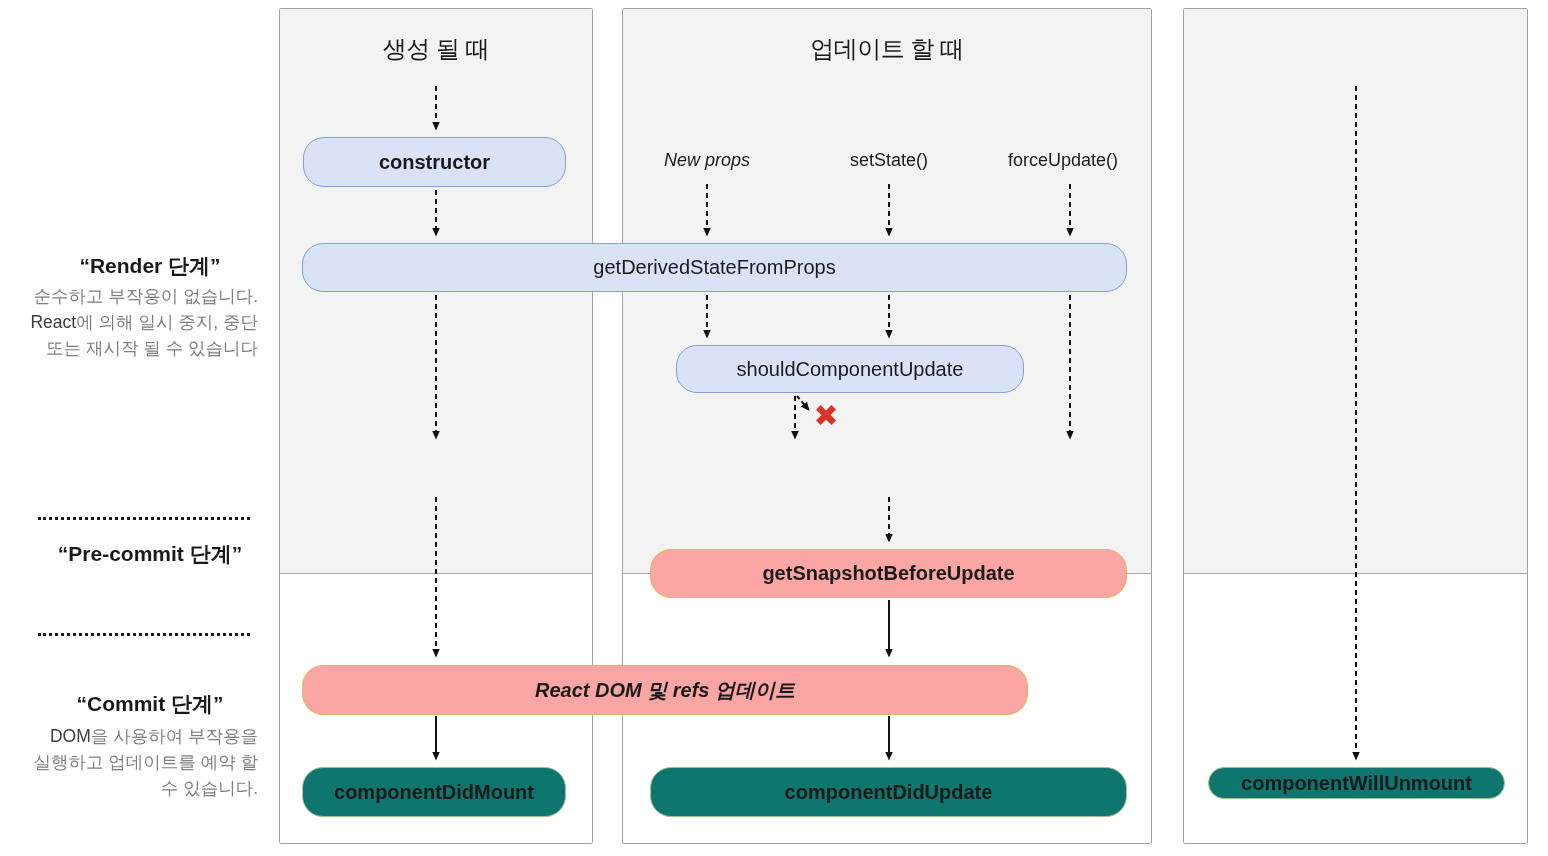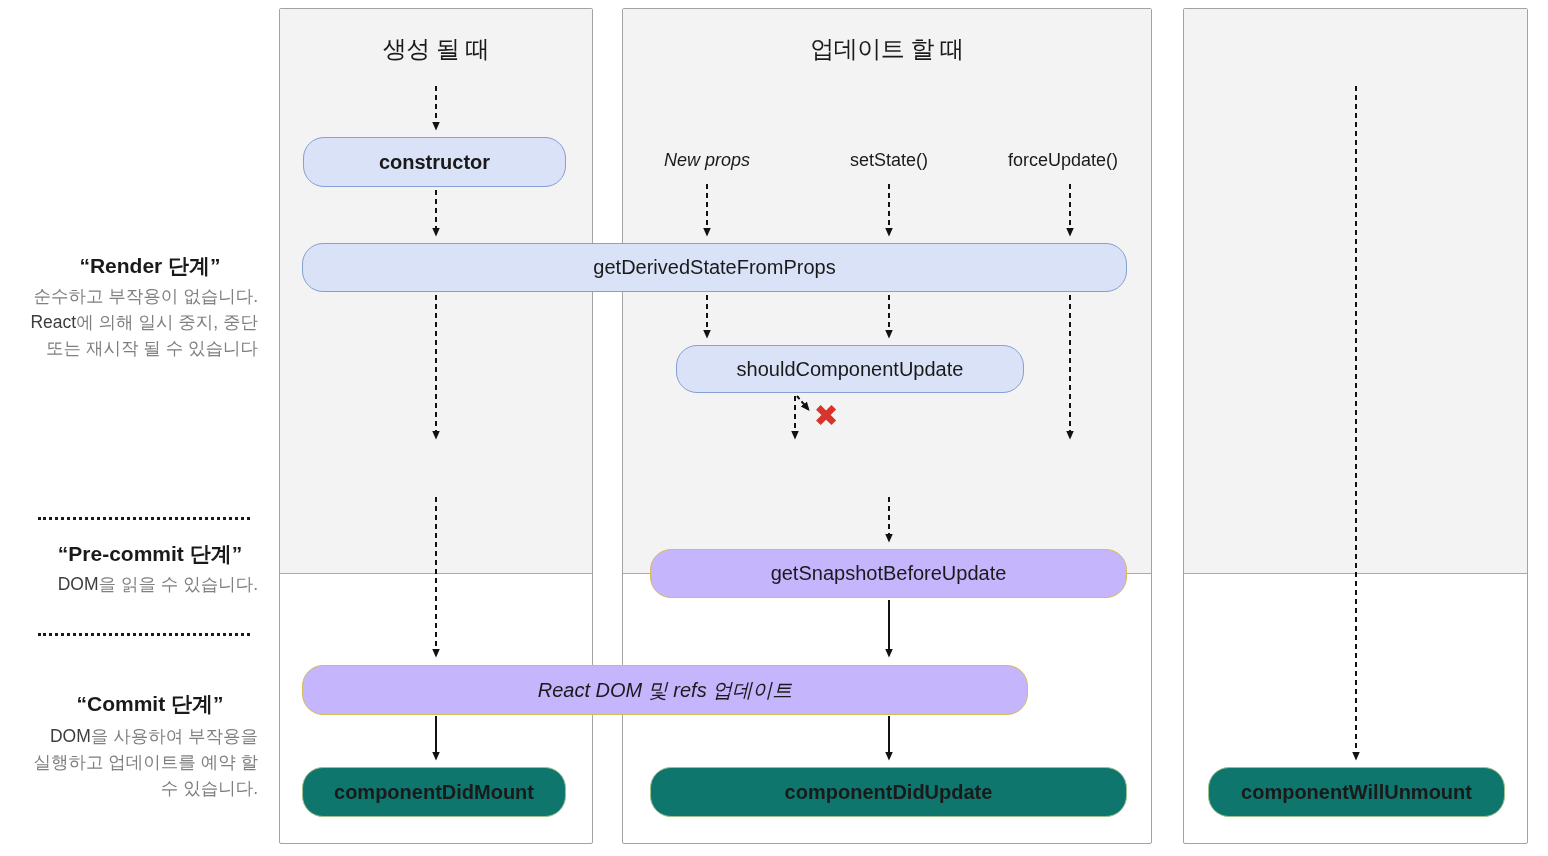--- a/index.html
+++ b/index.html
@@ -16,21 +16,21 @@
   .phase-desc{position:absolute;left:30px;width:228px;text-align:right;font-size:17.5px;line-height:26px;color:#7f7f7f;}
   .phase-desc .em{color:#3d3d3d;font-weight:500;}
   .dotted-divider{position:absolute;left:38px;width:212px;height:0;border-top:3.5px dotted #1a1a1a;}
 
   
   #arrows{position:absolute;left:0;top:0;z-index:2;}
 
   
   .box{position:absolute;box-sizing:border-box;display:flex;align-items:center;justify-content:center;border-radius:21px;font-size:20px;z-index:3;}
   .box.blue{background:#d9e2f7;border:1.5px solid #85a0d4;}
-  .box.yellow{background:#c4b5fd;border:1.5px solid #d9bb59;}
+  .box.yellow{background:#fca5a5;border:1.5px solid #d9bb59;font-weight:bold;}
   .box.green{background:#0f766e;border:1.5px solid #9fc08f;}
   .box.bold{font-weight:700;}
   .box.italic{font-style:italic;}
 
   
   .trigger-label{position:absolute;top:150px;width:180px;text-align:center;font-size:18px;z-index:2;}
   .trigger-label.italic{font-style:italic;}
 
   
   .blocked-x{position:absolute;left:808px;top:398px;width:36px;height:36px;line-height:36px;text-align:center;font-size:30px;font-weight:900;color:#d7352b;z-index:4;}
@@ -49,21 +49,20 @@
     <div class="panel-title">업데이트 할 때</div>
   </div>
   <div class="panel" style="left:1183px;width:345px;">
     <div class="panel-shade"></div>
   </div>
 
   <div class="phase-title" style="top:252px;">“Render 단계”</div>
   <div class="phase-desc" style="top:283px;"><span>순수하고 부작용이 없습니다. </span><span class="em">React</span><span>에 의해 일시 중지, 중단 또는 재시작 될 수 있습니다</span></div>
   <div class="dotted-divider" style="top:517px;"></div>
   <div class="phase-title" style="top:540px;">“Pre-commit 단계”</div>
-  <div class="phase-desc" style="top:571px;"><span class="em">DOM</span><span>을 읽을 수 있습니다.</span></div>
   <div class="dotted-divider" style="top:633px;"></div>
   <div class="phase-title" style="top:690px;">“Commit 단계”</div>
   <div class="phase-desc" style="top:723px;"><span class="em">DOM</span><span>을 사용하여 부작용을 실행하고 업데이트를 예약 할 수 있습니다.</span></div>
 
   <div class="trigger-label italic" style="left:617px;">New props</div>
   <div class="trigger-label" style="left:799px;">setState()</div>
   <div class="trigger-label" style="left:973px;">forceUpdate()</div>
 
   <svg id="arrows" width="1548" height="856" viewBox="0 0 1548 856">
     <defs>
@@ -92,17 +91,17 @@
     </g>
   </svg>
 
   <div class="box blue bold" style="left:303px;top:137px;width:263px;height:50px;">constructor</div>
   <div class="box blue" style="left:302px;top:243px;width:825px;height:49px;">getDerivedStateFromProps</div>
   <div class="box blue" style="left:648px;top:345px;width:348px;height:48px;margin-left:28px;">shouldComponentUpdate</div>
   <div class="box yellow" style="left:650px;top:549px;width:477px;height:49px;">getSnapshotBeforeUpdate</div>
   <div class="box yellow italic" style="left:302px;top:665px;width:726px;height:50px;">React DOM 및 refs 업데이트</div>
   <div class="box green bold" style="left:302px;top:767px;width:264px;height:50px;">componentDidMount</div>
   <div class="box green bold" style="left:650px;top:767px;width:477px;height:50px;">componentDidUpdate</div>
-  <div class="box green bold" style="left:1208px;top:767px;width:297px;height:50px;">componentWillUnmount</div>
+  <div class="box green bold" style="left:1208px;top:767px;width:297px;height:32px;">componentWillUnmount</div>
 
   <div class="blocked-x">✖</div>
 
 </div>
 
 </body></html>

